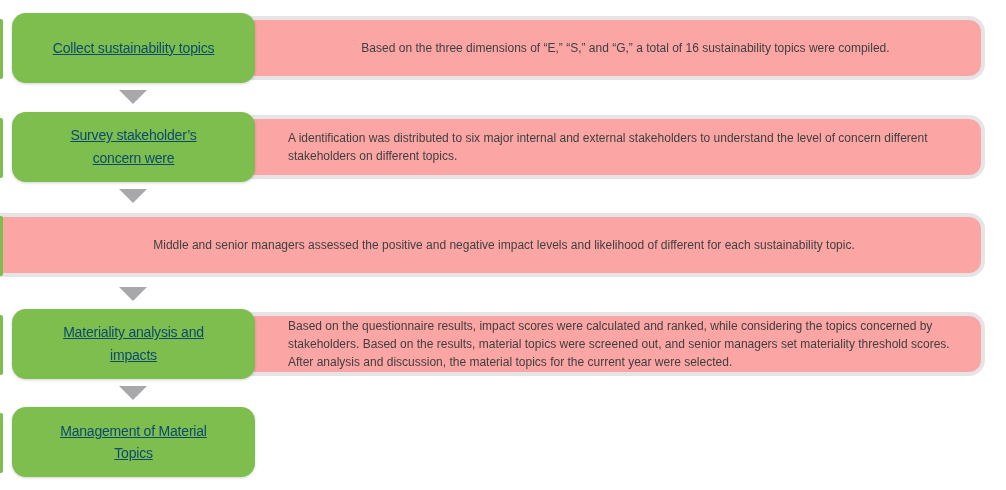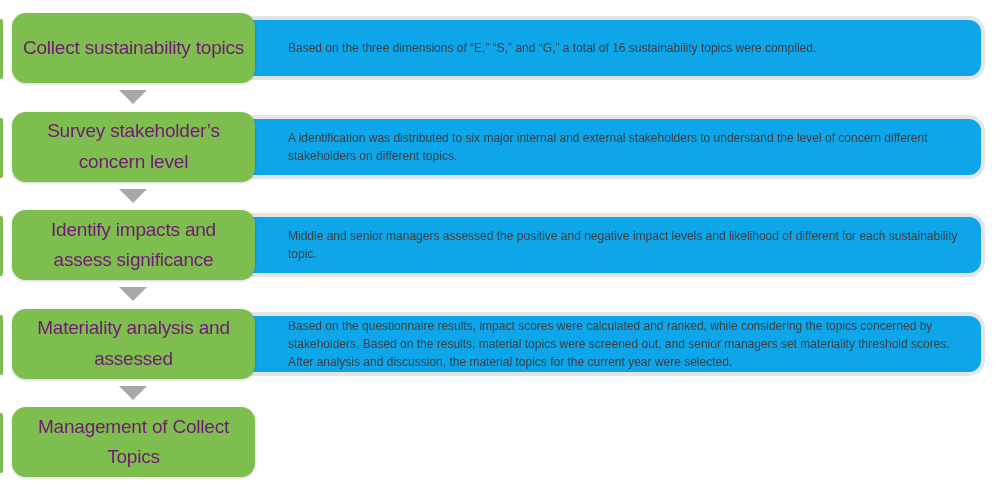--- a/index.html
+++ b/index.html
@@ -32,41 +32,43 @@
     background: #7ebe4e;
     border-radius: 0 2px 2px 0;
   }
   .green-box {
     position: relative;
     z-index: 2;
     width: 243px;
     flex: 0 0 243px;
     background: #7ebe4e;
     border-radius: 14px;
-    color: #701a75;
+    color: #0c4a6e;
     display: flex;
     align-items: center;
     justify-content: center;
     text-align: center;
-    font-size: 19px;
+    font-size: 14px;
     letter-spacing: -0.2px;
     line-height: 1.6;
     white-space: pre-line;
     box-shadow: 0 1px 3px rgba(0,0,0,0.18);
+    text-decoration: underline;
   }
   .desc-box {
     flex: 1;
     margin: 3px 0 3px -215px;
-    background: #0ea5e9;
+    background: #fca5a5;
     border: 4px solid #e5e5e7;
     border-radius: 16px;
     display: flex;
     align-items: center;
     padding-left: 244px;
     padding-right: 18px;
+    justify-content: center;
   }
   .desc-box p {
     font-size: 12px;
     line-height: 18px;
     color: #3f3f3f;
   }
   .gap {
     position: relative;
     height: 28.5px;
   }
@@ -95,59 +97,55 @@
     </div>
   </div>
 
   <div class="gap">
     <span class="arrow"></span>
   </div>
 
   <div class="row">
     <div class="green-box">
       <span>Survey stakeholder’s
-concern level</span>
+concern were</span>
     </div>
     <div class="desc-box">
       <p>A identification was distributed to six major internal and external stakeholders to understand the level of concern different stakeholders on different topics.</p>
     </div>
   </div>
 
   <div class="gap">
     <span class="arrow"></span>
   </div>
 
   <div class="row">
-    <div class="green-box">
-      <span>Identify impacts and
-assess significance</span>
-    </div>
     <div class="desc-box">
       <p>Middle and senior managers assessed the positive and negative impact levels and likelihood of different for each sustainability topic.</p>
     </div>
   </div>
 
   <div class="gap">
     <span class="arrow"></span>
   </div>
 
   <div class="row">
     <div class="green-box">
       <span>Materiality analysis and
-assessed</span>
+impacts</span>
     </div>
     <div class="desc-box">
       <p>Based on the questionnaire results, impact scores were calculated and ranked, while considering the topics concerned by stakeholders. Based on the results, material topics were screened out, and senior managers set materiality threshold scores. After analysis and discussion, the material topics for the current year were selected.</p>
     </div>
   </div>
 
   <div class="gap">
     <span class="arrow"></span>
   </div>
 
   <div class="row">
     <div class="green-box">
-      <span>Management of Collect
+      <span>Management of Material
 Topics</span>
     </div>
   </div>
 
 </div>
 
 </body></html>

